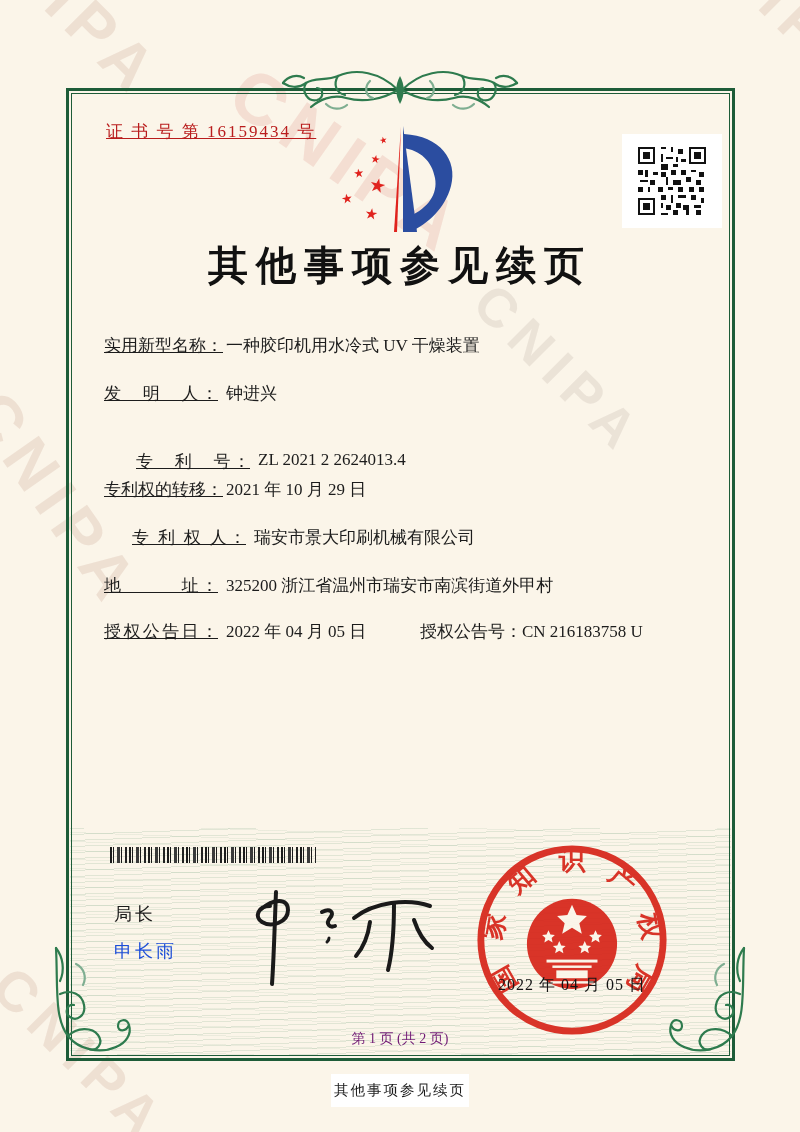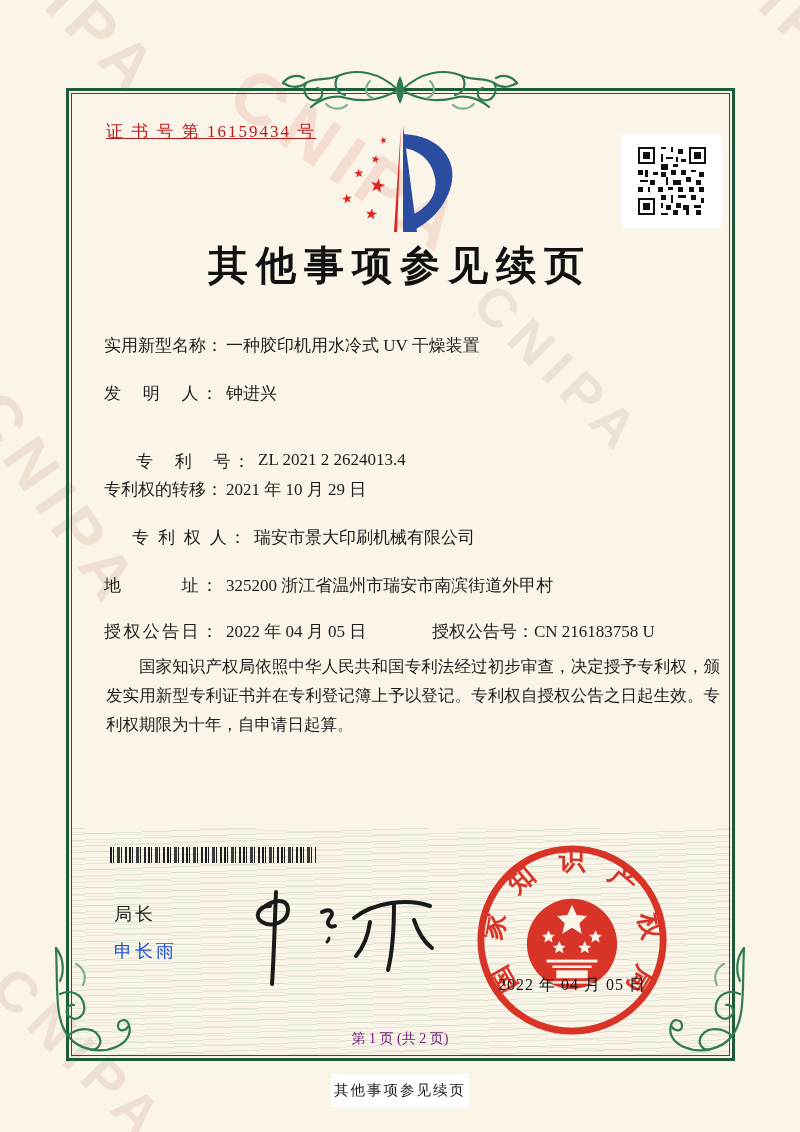--- a/index.html
+++ b/index.html
@@ -39,25 +39,25 @@
 
   .qr-box{position:absolute;left:622px;top:134px;width:100px;height:94px;background:#ffffff;
           display:flex;align-items:center;justify-content:center;}
   .qr-box svg{width:74px;height:74px;}
 
   .title{position:absolute;left:0;top:238px;width:100%;text-align:center;font-size:40px;
          font-weight:bold;letter-spacing:8px;color:#111;}
 
   .rows{position:absolute;left:104px;top:0;width:616px;}
   .row{position:absolute;left:0;font-size:17px;color:#1c1c1c;white-space:nowrap;}
-  .lbl{display:inline-block;width:114px;text-align:justify;text-align-last:justify;vertical-align:top;}
+  .lbl{display:inline-block;width:114px;text-align:justify;text-align-last:justify;vertical-align:top;text-decoration:underline;}
   .val{margin-left:8px;}
   .r0{top:334px;} .r1{top:382px;} .r2{top:450px;margin-left:32px;} .r3{top:478px;} .r4{top:526px;margin-left:28px;} .r5{top:574px;}
   .r-grant{top:620px;}
-  .grant2{position:absolute;left:328px;top:0;white-space:nowrap;text-align:right;}
+  .grant2{position:absolute;left:316px;top:0;white-space:nowrap;text-align:right;}
 
   .body-text{position:absolute;left:106px;top:652px;width:614px;font-size:16.5px;line-height:29px;
              color:#1c1c1c;text-align:justify;}
   .body-text p{margin:0;text-indent:2em;}
 
   .barcode{position:absolute;left:110px;top:847px;width:206px;height:16px;
       background:repeating-linear-gradient(90deg,
         #1b1b1b 0 2px, rgba(0,0,0,0) 2px 3px,
         #1b1b1b 3px 4px, rgba(0,0,0,0) 4px 7px,
         #3a3a3a 7px 10px, rgba(0,0,0,0) 10px 11px,
@@ -236,21 +236,20 @@
       <div class="row r5">
         <span class="lbl">地　　　址：</span><span class="val">325200 浙江省温州市瑞安市南滨街道外甲村</span>
       </div>
       <div class="row r-grant">
         <span class="lbl">授权公告日：</span><span class="val">2022 年 04 月 05 日</span>
         <span class="grant2"><span>授权公告号：</span><span>CN 216183758 U</span></span>
       </div>
     </div>
 
     <div class="body-text">
-      <p>国家知识产权局依照中华人民共和国专利法经过初步审查，决定授予专利权，颁发实用新型专利证书并在专利登记簿上予以登记。专利权自授权公告之日起生效。专利权期限为十年，自申请日起算。</p>
     </div>
 
     <div class="barcode"></div>
 
     <div class="signer-title">局长</div>
     <div class="signer-name">申长雨</div>
 
     <svg class="signature" viewBox="0 0 230 108">
       <g stroke="#1a1a1a" fill="none" stroke-width="4" stroke-linecap="round" stroke-linejoin="round">
         <path d="M38 26 C 52 14, 66 14, 66 26 C 66 38, 50 44, 40 38 C 32 33, 36 22, 48 22"></path>

